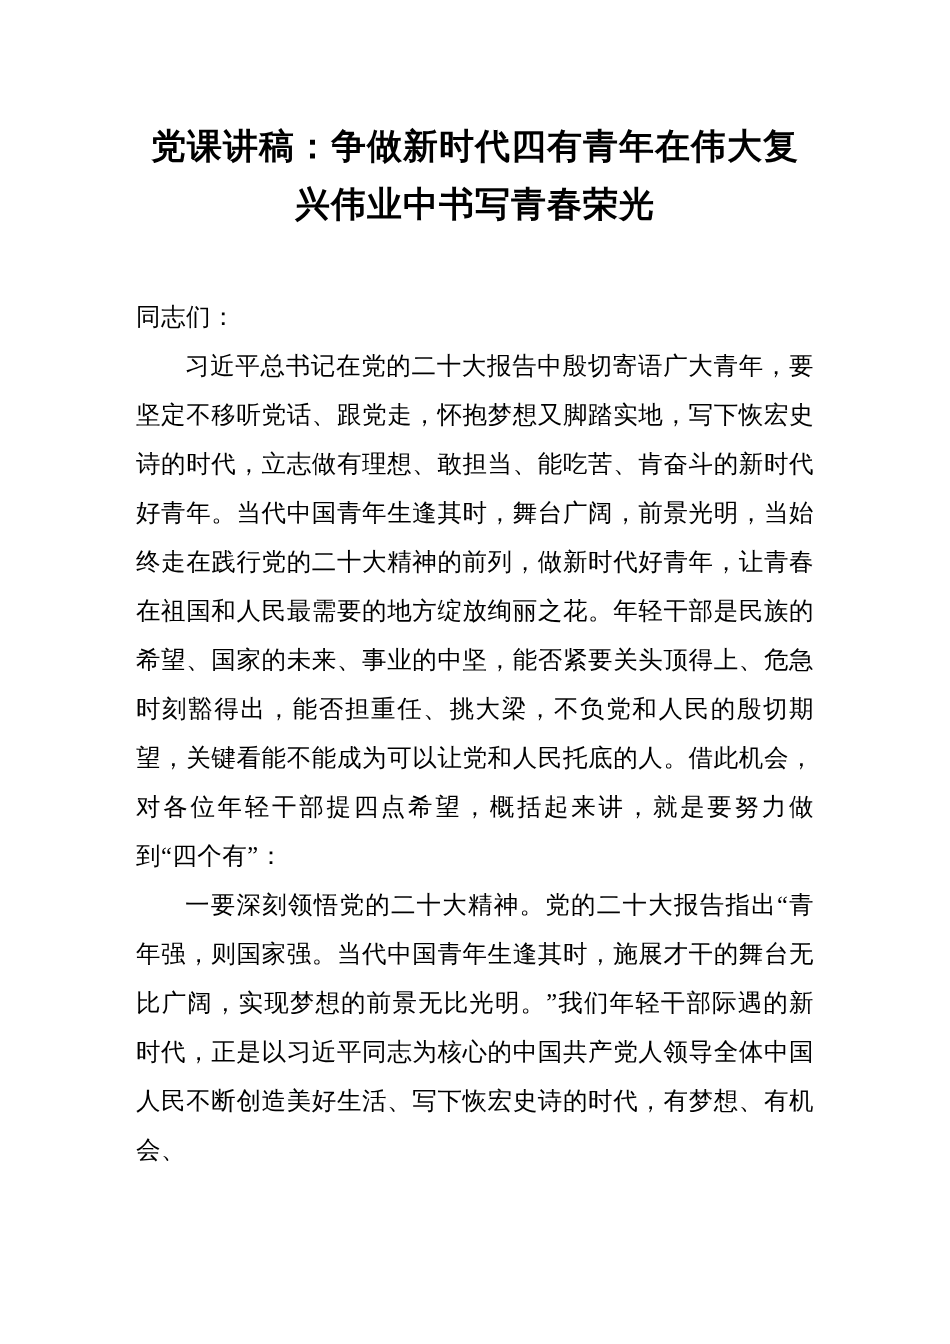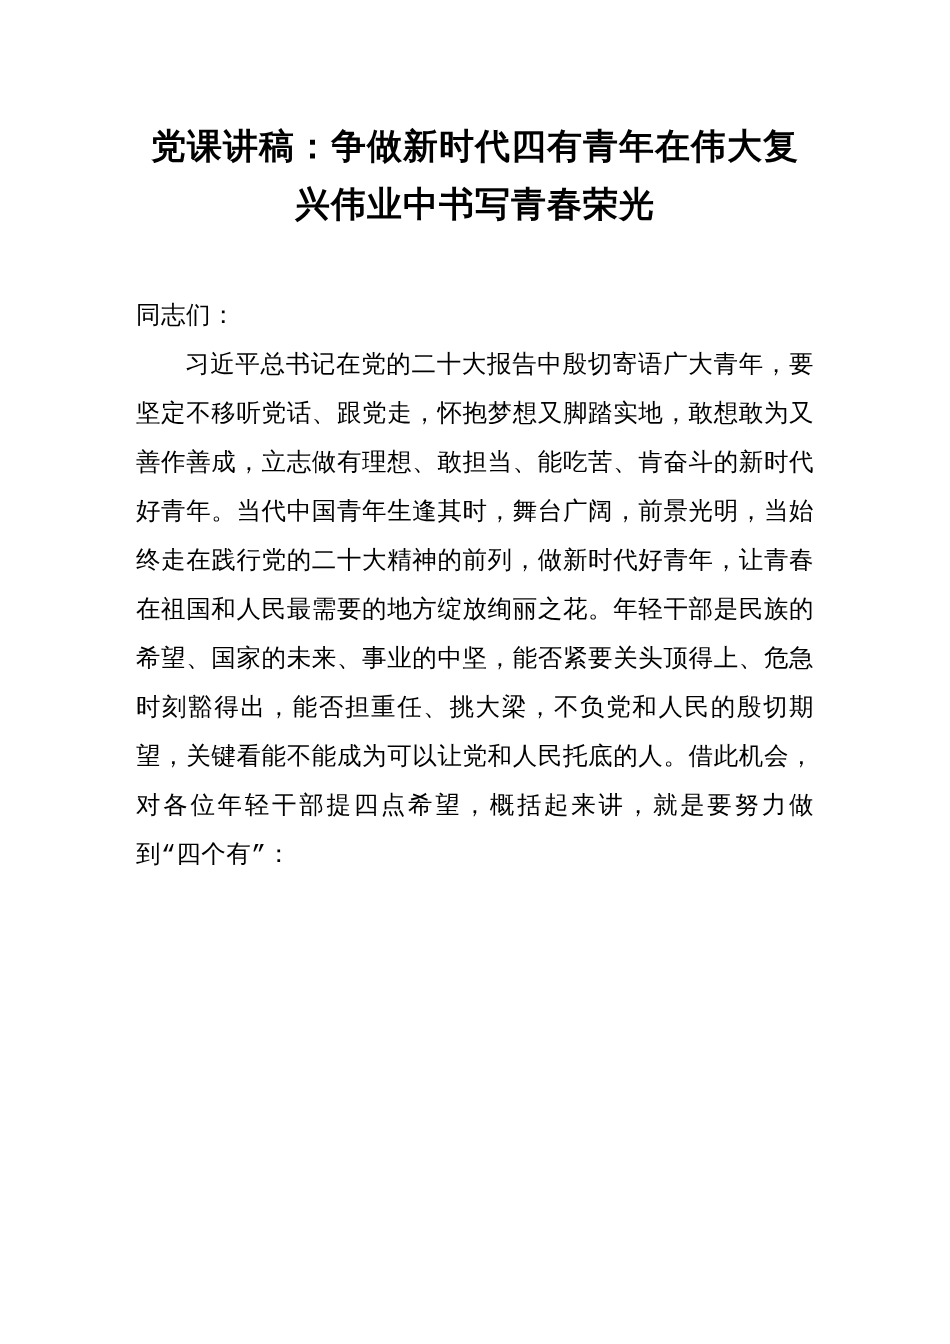--- a/index.html
+++ b/index.html
@@ -28,21 +28,20 @@
     text-align: center;
     letter-spacing: 1px;
   }
   .para {
     margin: 0;
     font-size: 24.5px;
     line-height: 2.0;
     text-align: justify;
     text-justify: inter-ideograph;
     letter-spacing: 0.5px;
-    font-family: Liberation Mono, monospace;
   }
   .para.indent {
     text-indent: 2em;
   }
   .para.heading {
     text-indent: 2em;
     font-weight: bold;
     font-family: "Liberation Sans", "DejaVu Sans", sans-serif;
     font-size: 24px;
   }
@@ -51,17 +50,18 @@
   }
 </style>
 </head>
 <body>
 
 <div class="page">
   <h1 class="doc-title">党课讲稿：争做新时代四有青年在伟大复兴伟业中书写青春荣光</h1>
 
   <p class="para salutation">同志们：</p>
 
-  <p class="para indent">习近平总书记在党的二十大报告中殷切寄语广大青年，要坚定不移听党话、跟党走，怀抱梦想又脚踏实地，敢想敢为又善作善成，立志做有理想、敢担当、能吃苦、肯奋斗的新时代好青年。当代中国青年生逢其时，舞台广阔，前景光明，当始终走在践行党的二十大精神的前列，做新时代好青年，让青春在祖国和人民最需要的地方绽放绚丽之花。年轻干部是民族的希望、国家的未来、事业的中坚，能否紧要关头顶得上、危急时刻豁得出，能否担重任、挑大梁，不负党和人民的殷切期望，关键看能不能成为可以让党和人民托底的人。借此机会，对各位年轻干部提四点希望，概括起来讲，就是要努力做到“四个有”：</p>
+  <p class="para indent">习近平总书记在党的二十大报告中殷切寄语广大青年，要坚定不移听党话、跟党走，怀抱梦想又脚踏实地，写下恢宏史诗的时代，立志做有理想、敢担当、能吃苦、肯奋斗的新时代好青年。当代中国青年生逢其时，舞台广阔，前景光明，当始终走在践行党的二十大精神的前列，做新时代好青年，让青春在祖国和人民最需要的地方绽放绚丽之花。年轻干部是民族的希望、国家的未来、事业的中坚，能否紧要关头顶得上、危急时刻豁得出，能否担重任、挑大梁，不负党和人民的殷切期望，关键看能不能成为可以让党和人民托底的人。借此机会，对各位年轻干部提四点希望，概括起来讲，就是要努力做到“四个有”：</p>
 
 
 
+  <p class="para indent">一要深刻领悟党的二十大精神。党的二十大报告指出“青年强，则国家强。当代中国青年生逢其时，施展才干的舞台无比广阔，实现梦想的前景无比光明。”我们年轻干部际遇的新时代，正是以习近平同志为核心的中国共产党人领导全体中国人民不断创造美好生活、写下恢宏史诗的时代，有梦想、有机会、</p>
 </div>
 
 </body></html>

